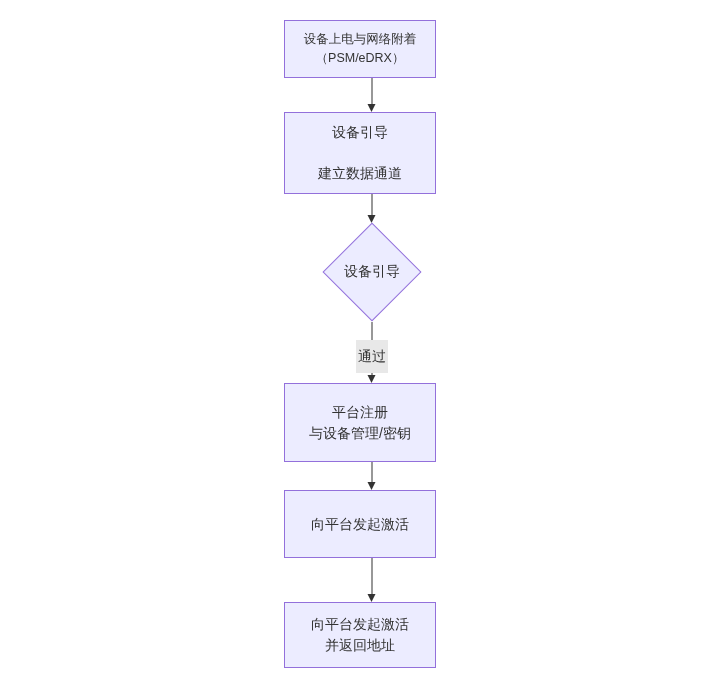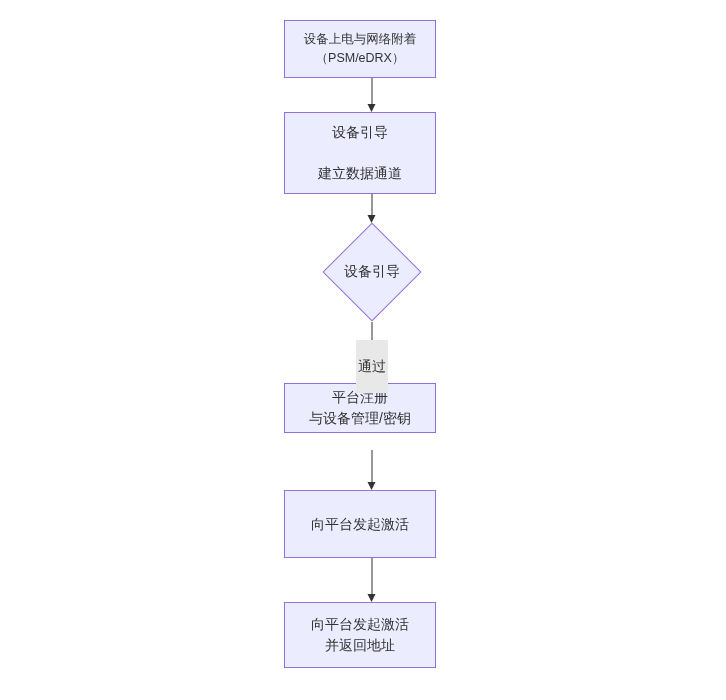--- a/index.html
+++ b/index.html
@@ -23,21 +23,21 @@
     flex-direction: column;
     align-items: center;
     justify-content: center;
     text-align: center;
     font-size: 14px;
     line-height: 21px;
     z-index: 1;
   }
   .n1 { top: 20px;  height: 58px; font-size: 12.5px; line-height: 19px; }
   .n2 { top: 112px; height: 82px; gap: 20px; }
-  .n3 { top: 383px; height: 50px; }
+  .n3 { top: 383px; height: 79px; }
   .n4 { top: 490px; height: 68px; }
   .n5 { top: 602px; height: 66px; }
 
   .diamond-wrap {
     position: absolute;
     left: 322px;
     top: 222px;
     width: 100px;
     height: 100px;
     z-index: 1;
@@ -94,21 +94,21 @@
   .e5 { top: 558px; height: 44px; }
 
   .edge-label {
     position: absolute;
     left: 372px;
     top: 340px;
     transform: translateX(-50%);
     background: var(--edge_label_bg, #e8e8e8);
     font-size: 14px;
     line-height: 21px;
-    padding: 16px 2px;
+    padding: 6px 2px;
     white-space: nowrap;
     z-index: 2;
   }
 </style>
 </head>
 <body>
 
 <div class="canvas">
 
   <div class="node n1">

